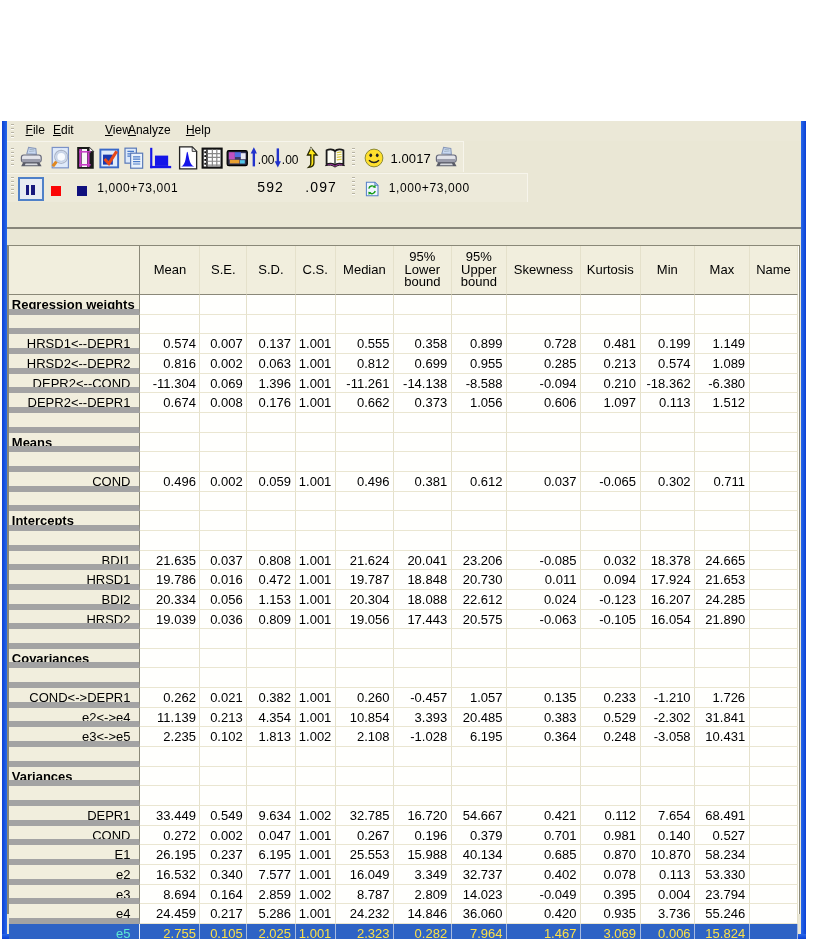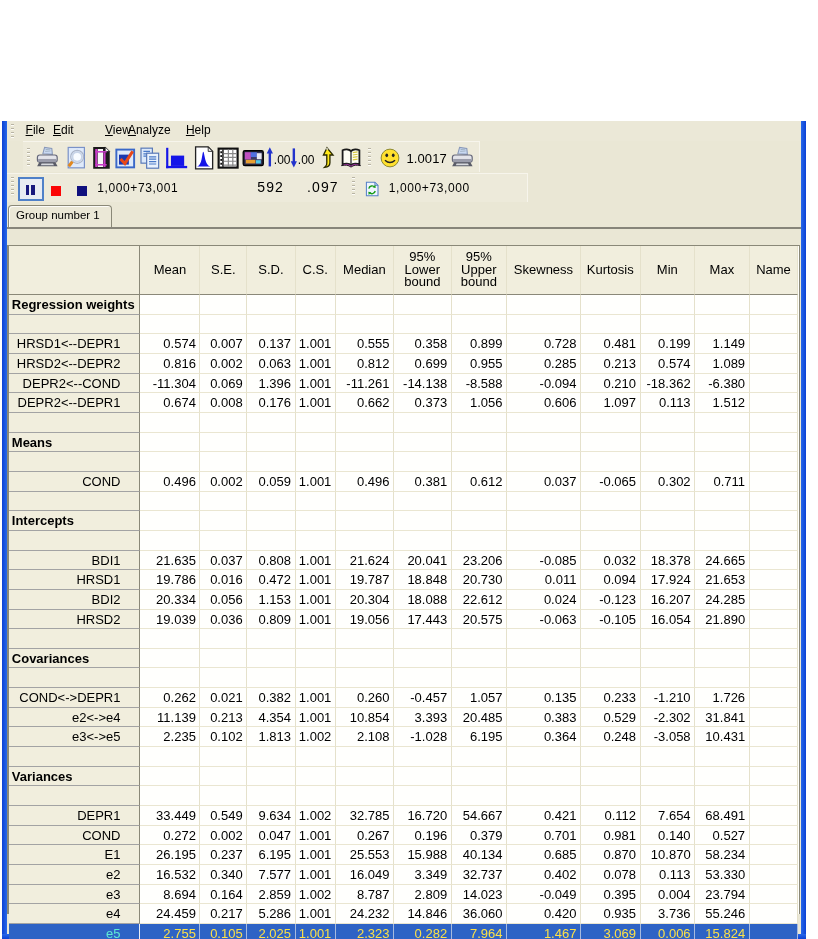--- a/index.html
+++ b/index.html
@@ -25,21 +25,21 @@
 #bmax:after{content:"";position:absolute;left:4.5px;top:4.5px;width:10px;height:10px;
   border:1.8px solid #fff;border-top-width:2.8px}
 #bclose:before,#bclose:after{content:"";position:absolute;left:2.8px;top:8.8px;width:13.4px;height:2.4px;
   background:#fff;border-radius:1px}
 #bclose:before{transform:rotate(45deg)}
 #bclose:after{transform:rotate(-45deg)}
 
 .grip{position:absolute;width:3px;background-image:repeating-linear-gradient(180deg,#b8b4a4 0,#b8b4a4 1px,#fdfcf8 1px,#fdfcf8 2px, #eae7d5 2px,#eae7d5 4px)}
 #menubar{left:5px;top:28.5px;width:794px;height:20px;background:#ebe8d7}
 .mi{position:absolute;top:2.5px;font-size:12px}
-#tb1{left:16px;top:20px;width:670px;height:32px;background:#eae7d5}
+#tb1{left:0;top:20px;width:670px;height:32px;background:#eae7d5}
 #tb2{left:0;top:52px;width:794px;height:29.5px;background:#eae7d5}
 #tabstrip{left:0;top:81.5px;width:794px;height:30.5px;background:#eae7d5}
 .icon{position:absolute;top:5px;width:24px;height:24px}
 .t1txt{position:absolute;top:10px;font-size:13px;letter-spacing:.1px}
 #tab{left:1.2px;top:2.8px;width:104px;height:24.5px;background:#ebe8d7;
   border:1px solid #8a8878;border-bottom:none;border-radius:4px 4px 0 0;
   box-shadow:inset 1px 1px 0 #fdfcf8}
 #tabline{left:0;top:106.8px;width:794px;height:1.6px;background:#87857a}
 #tabtxt{left:9px;top:7.3px;font-size:11.5px}
 
@@ -50,22 +50,22 @@
 .t2txt{position:absolute;top:8.1px;font-size:12px;letter-spacing:.6px}
 
 #tbl{left:6.8px;top:245px;width:793.2px;height:669px;display:grid;
   grid-template-columns:131.7px 59.9px 46.8px 48.4px 40.3px 58.1px 57.7px 55.4px 73.9px 59.6px 54.6px 54.5px 48.8px;
   grid-template-rows:49px repeat(33,19.67px);
   border-top:1.5px solid #8a8878;border-left:2px solid #8a8878;border-right:1.5px solid #8a8878;
   background:#fffffd;font-size:13px;line-height:14px}
 .hc{background:#f1eedd;border-bottom:1.6px solid #8a8878;border-right:1px solid #e5e1cb;
   display:flex;align-items:center;justify-content:center;text-align:center;line-height:12.4px}
 .hc0{border-right:1.5px solid #8a8878}
-.lc{background:#f1eedd;border-right:1.5px solid #8a8878;border-bottom:1px solid #a3a3a3;
-  text-align:right;padding-right:19px;line-height:20.2px;white-space:nowrap;overflow:hidden}
+.lc{background:#f1eedd;border-right:1.5px solid #8a8878;border-bottom:6px solid #a3a3a3;
+  text-align:right;padding-right:9px;line-height:20.2px;white-space:nowrap;overflow:hidden}
 .sec{font-weight:bold;text-align:left;padding-left:3px}
 .dc{background:#fffffd;border-right:1px solid #e5e1cb;border-bottom:1px solid #eae6d1;
   text-align:right;padding-right:3.5px;line-height:20.2px;white-space:nowrap;overflow:hidden}
 .lsel{background:#2e63c5;color:#5eead4;border-right:1.5px solid #e9edf5;border-bottom-color:#2e63c5}
 .dsel{background:#2e63c5;color:#fde047;border-right:1px solid #a7bade;border-bottom-color:#2e63c5}
 u{text-decoration:underline}
 </style></head>
 <body>
 <div id="c">
  <div class="abs" id="win">
@@ -188,35 +188,31 @@
       <div style="position:absolute;left:0;top:0;width:521px;height:29px;background:#edeada;border-top:1px solid #f7f5ec;border-right:1px solid #f7f5ec"></div>
       <div class="grip" style="left:3.5px;top:4px;height:20px"></div>
       <div class="abs" id="pausebox">
             <i style="left:5.6px"></i>
             <i style="left:11.4px"></i>
           </div>
       <div class="abs" id="redsq"></div>
       <div class="abs" id="navysq"></div>
       <div class="t2txt" style="left:90.3px">1,000+73,001</div>
       <div class="t2txt" style="left:236px;width:41px;text-align:right;font-size:14px;top:6.6px;letter-spacing:1.1px">592</div>
-      <div class="t2txt" style="left:300px;width:38px;font-size:14px;top:6.6px;letter-spacing:1.1px">.097</div>
+      <div class="t2txt" style="left:292px;width:38px;text-align:right;font-size:14px;top:6.6px;letter-spacing:1.1px">.097</div>
       <div class="grip" style="left:345px;top:4px;height:20px"></div>
       <svg style="position:absolute;left:357.3px;top:8.6px" width="16" height="16" viewBox="0 0 20 20">
 <path d="M3 1.5 h10.5 l4 4 V18.5 H3 z" fill="#eef5fe" stroke="#5580c8" stroke-width="1.3"></path>
 <path d="M13.5 1.5 l4 4 h-4 z" fill="#b8cfe8" stroke="#5580c8" stroke-width="1"></path>
 <path d="M6 9.5 a4.2 4.2 0 0 1 7.4 -1.8" fill="none" stroke="#189c18" stroke-width="1.7"></path>
 <path d="M14.2 4.6 l0.4 4 -3.8 -0.8 z" fill="#189c18"></path>
 <path d="M14 12.5 a4.2 4.2 0 0 1 -7.4 1.8" fill="none" stroke="#189c18" stroke-width="1.7"></path>
 <path d="M5.8 17.4 l-0.4 -4 3.8 0.8 z" fill="#189c18"></path>
 </svg>
       <div class="t2txt" style="left:381.8px">1,000+73,000</div>
-    </div>
-    <div class="abs" id="tabstrip">
-      <div class="abs" id="tab"></div>
-      <div class="abs" id="tabtxt">Group number 1</div>
     </div>
     <div class="abs" id="tabline"></div>
   </div>
  </div>
  <div class="abs" id="tbl">
 <div class="hc hc0"></div>
 <div class="hc">Mean</div>
 <div class="hc">S.E.</div>
 <div class="hc">S.D.</div>
 <div class="hc">C.S.</div>

